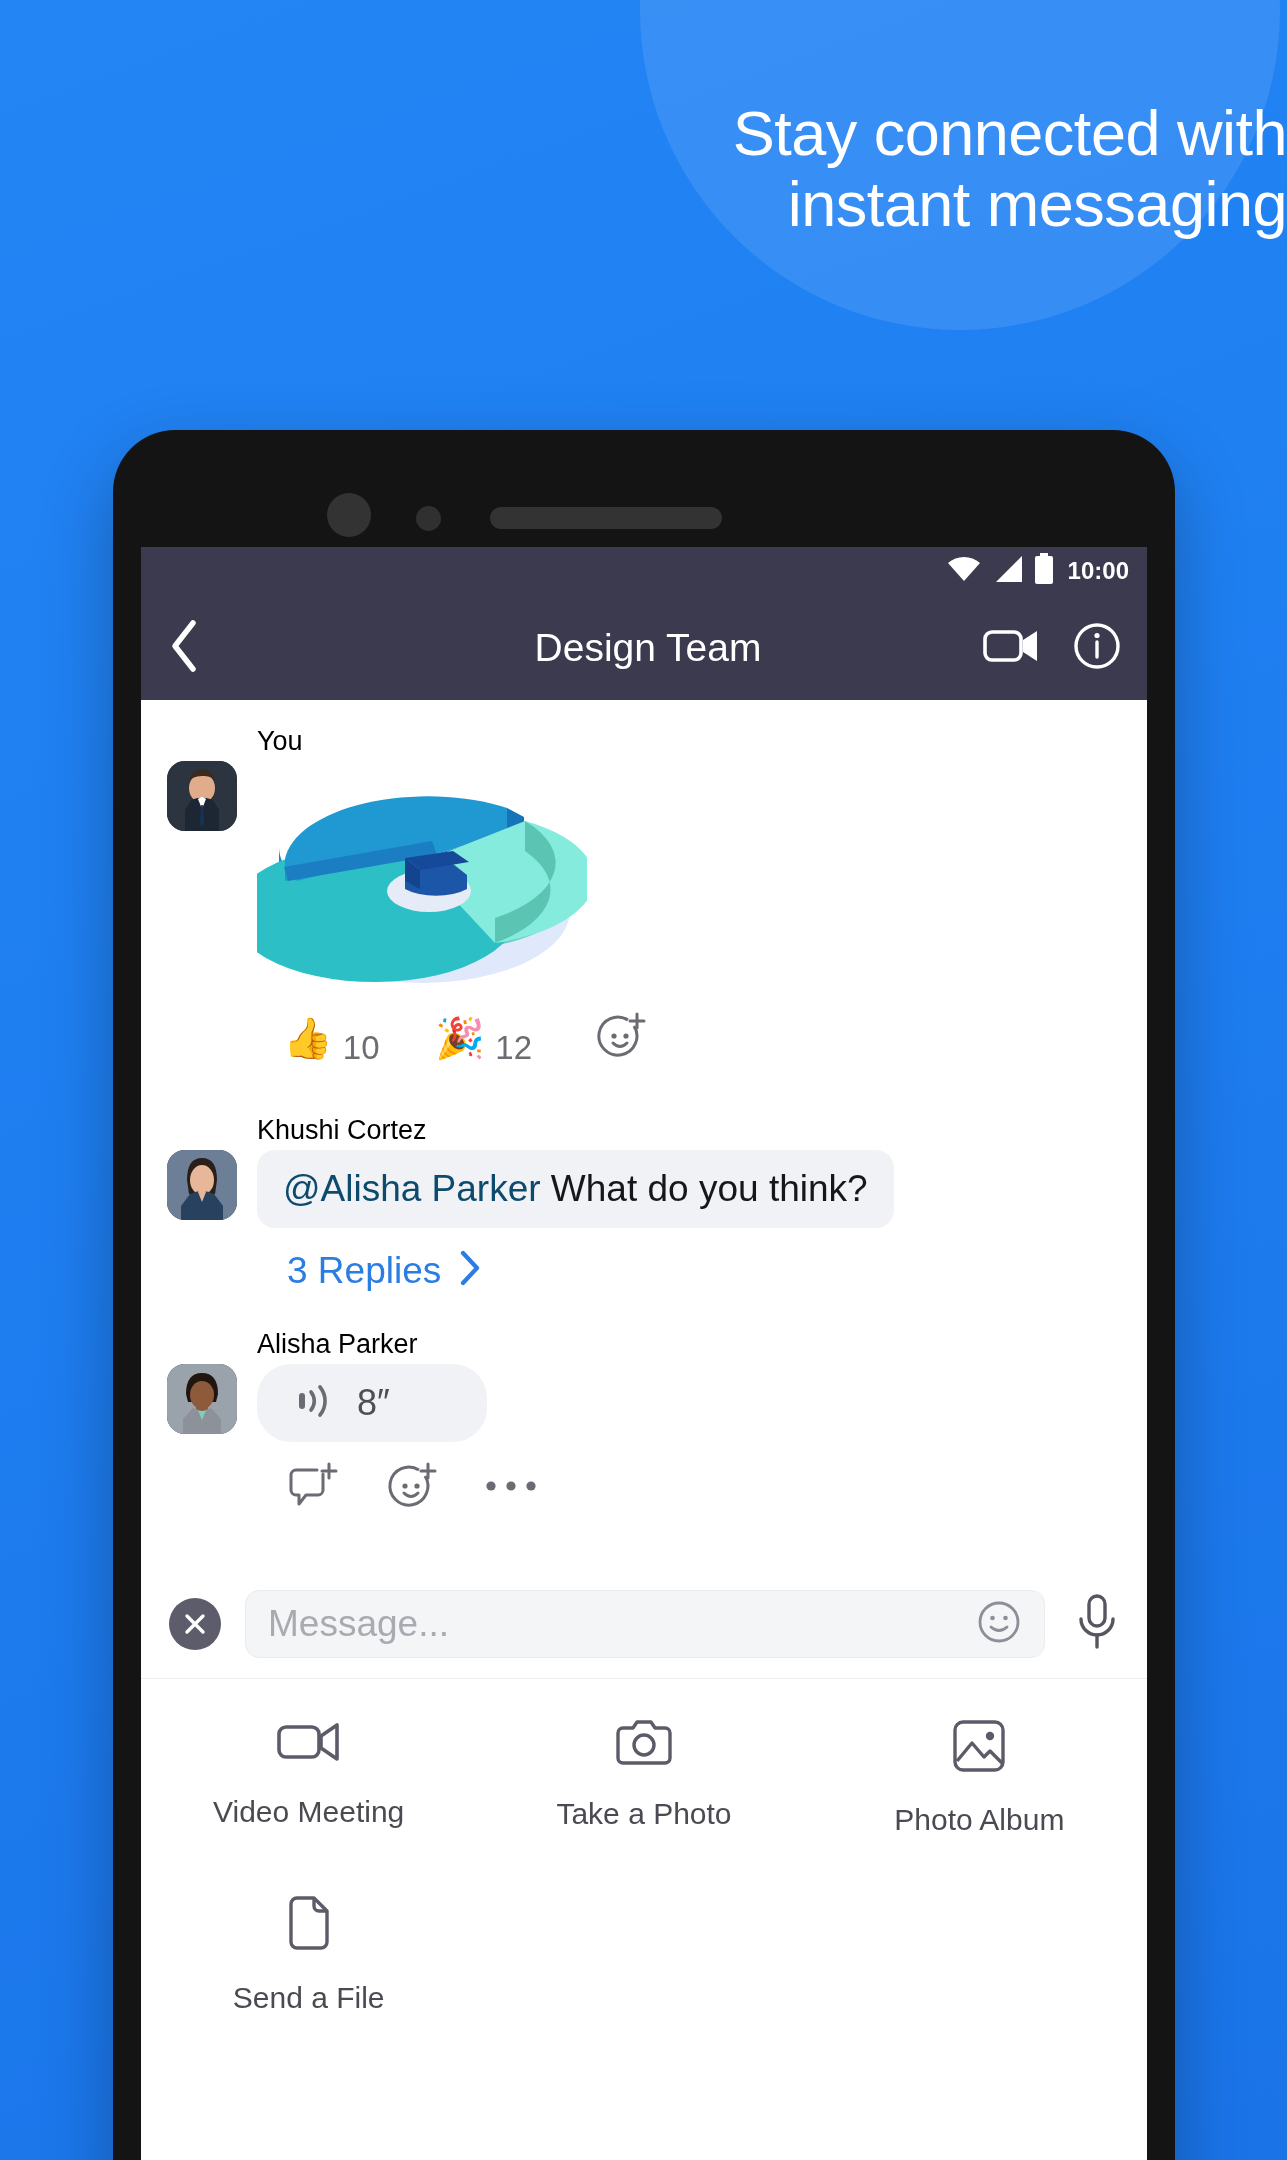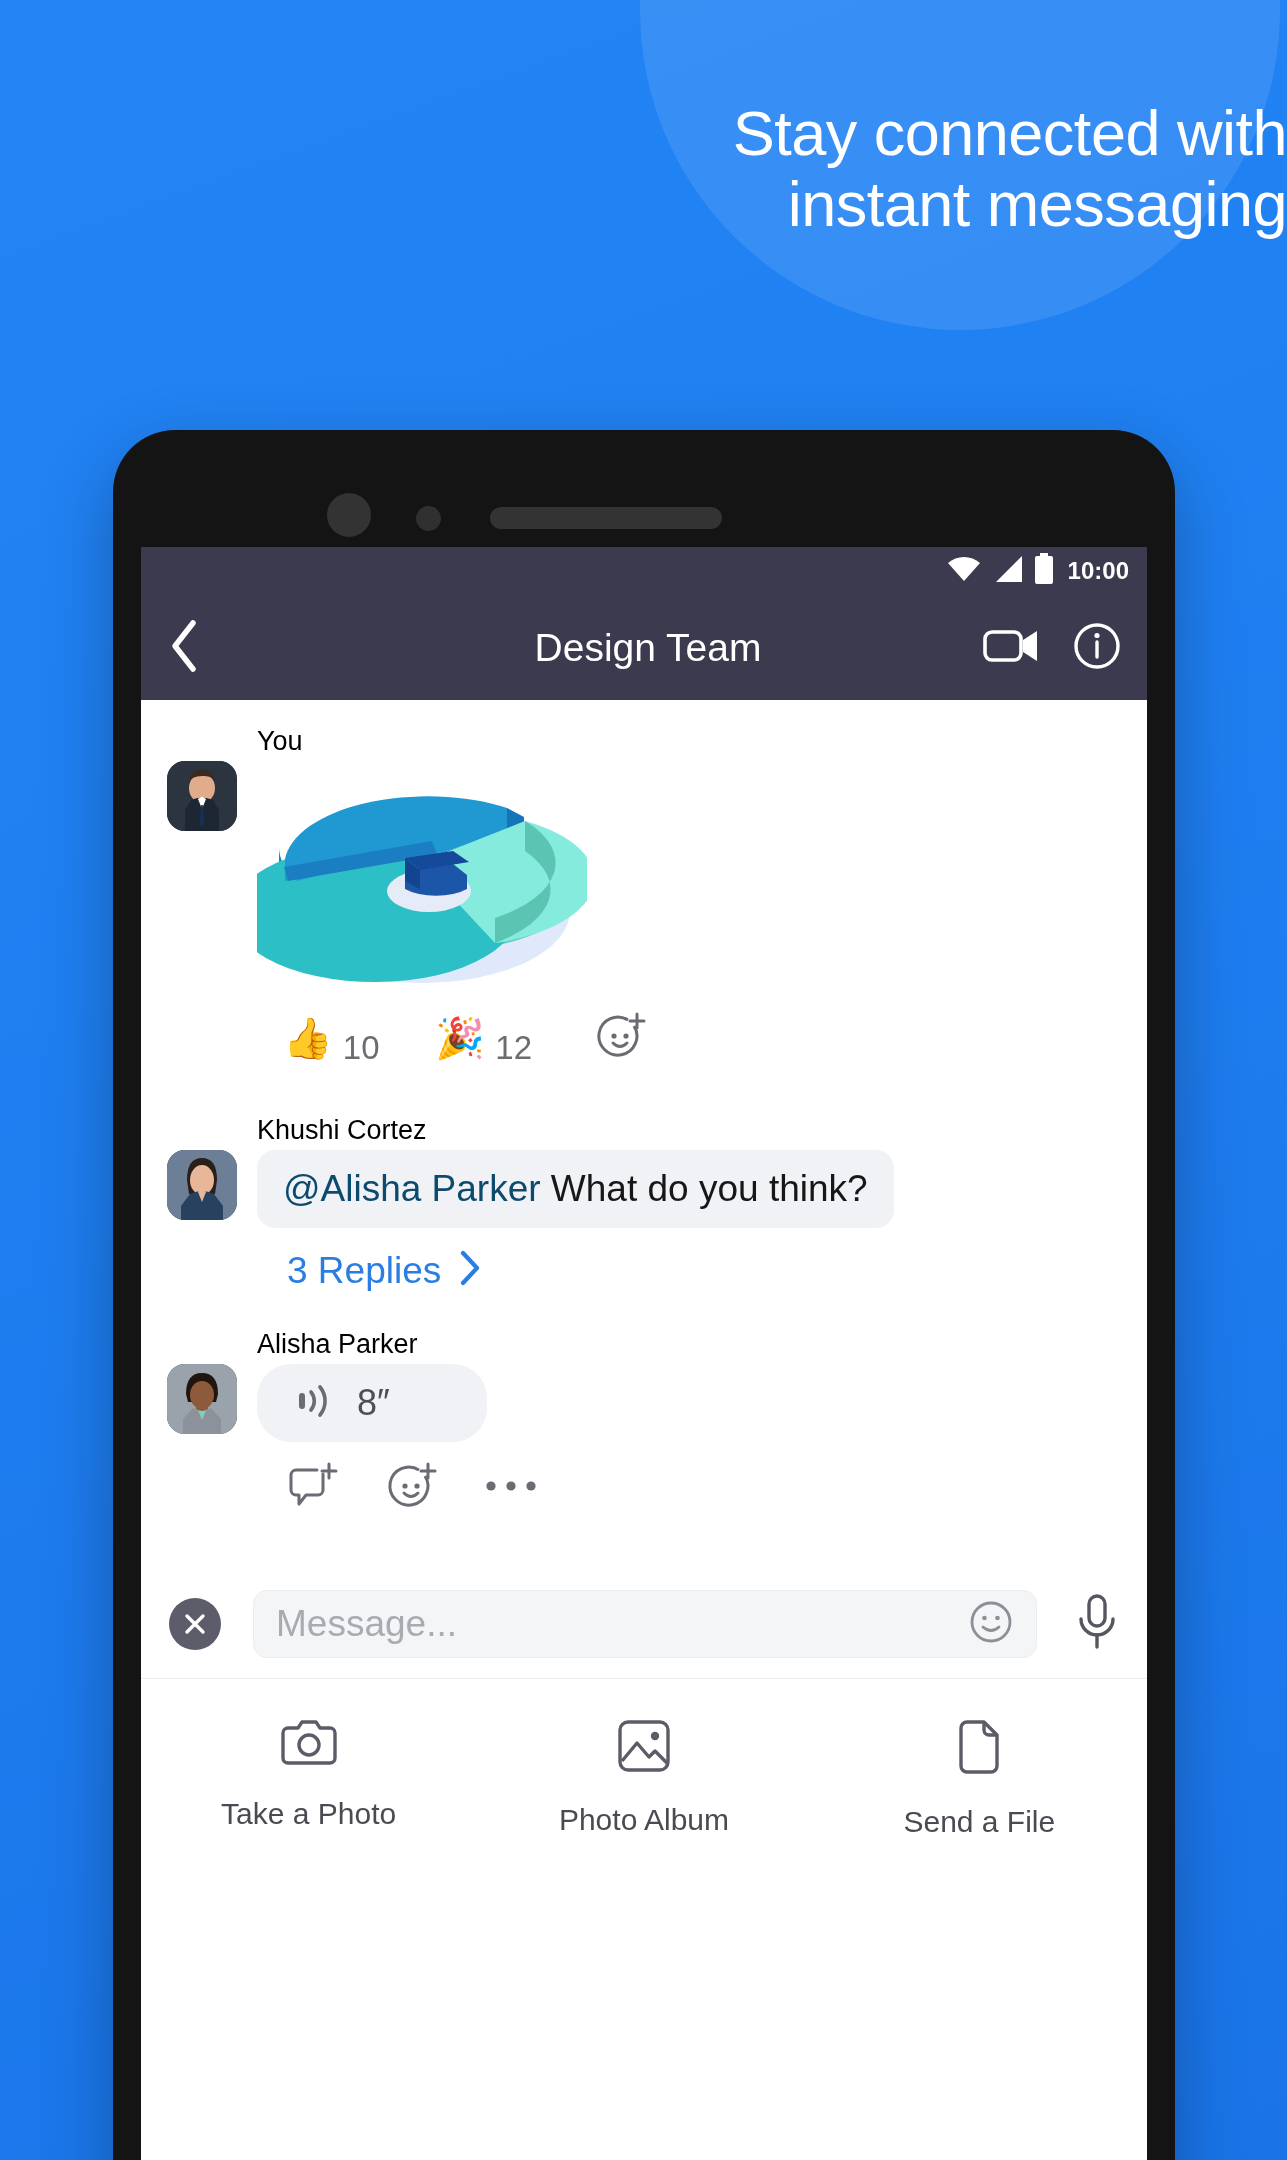--- a/index.html
+++ b/index.html
@@ -176,21 +176,21 @@
   #msg-actions {
     display:flex; align-items:center; gap:46px;
     padding:18px 0 0 120px;
   }
 
   
   #inputbar {
     margin-top:52px;
     height:110px;
     display:flex; align-items:center;
-    padding:0 28px; gap:32px;
+    padding:0 28px; gap:24px;
     border-top:1px solid transparent;
   }
   #close-chip {
     width:52px; height:52px; border-radius:50%;
     background:#5c5c6b; flex:0 0 52px;
     display:flex; align-items:center; justify-content:center;
     cursor:pointer;
   }
   #msg-input {
     flex:1 1 auto; height:68px;
@@ -462,20 +462,29 @@
           <svg width="44" height="58" viewBox="0 0 44 58" fill="none" stroke="#55565f" stroke-width="3.4" stroke-linecap="round">
             <rect x="14" y="3" width="16" height="30" rx="8"></rect>
             <path d="M6 26 A16 16 0 0 0 38 26"></path>
             <path d="M22 42 L22 54"></path>
           </svg>
         </div>
       </div>
 
       <div id="action-grid">
 
+        <div class="action-item">
+          <span>
+            <svg width="64" height="46" viewBox="0 0 64 46" fill="none" stroke="#5b5c68" stroke-width="3.6" stroke-linejoin="round">
+              <rect x="2" y="8" width="40" height="30" rx="7"></rect>
+              <path d="M44 17 L60 6 L60 40 L44 29 Z"></path>
+            </svg>
+          </span>
+          <span class="action-label">Video Meeting</span>
+        </div>
 
 
         <div class="action-item">
           <span>
             <svg width="58" height="48" viewBox="0 0 58 48" fill="none" stroke="#5b5c68" stroke-width="3.4" stroke-linejoin="round">
               <path d="M3 14 A5 5 0 0 1 8 9 L18 9 L22 3 L36 3 L40 9 L50 9 A5 5 0 0 1 55 14 L55 39 A5 5 0 0 1 50 44 L8 44 A5 5 0 0 1 3 39 Z"></path>
               <circle cx="29" cy="26" r="10"></circle>
             </svg>
           </span>
           <span class="action-label">Take a Photo</span>

